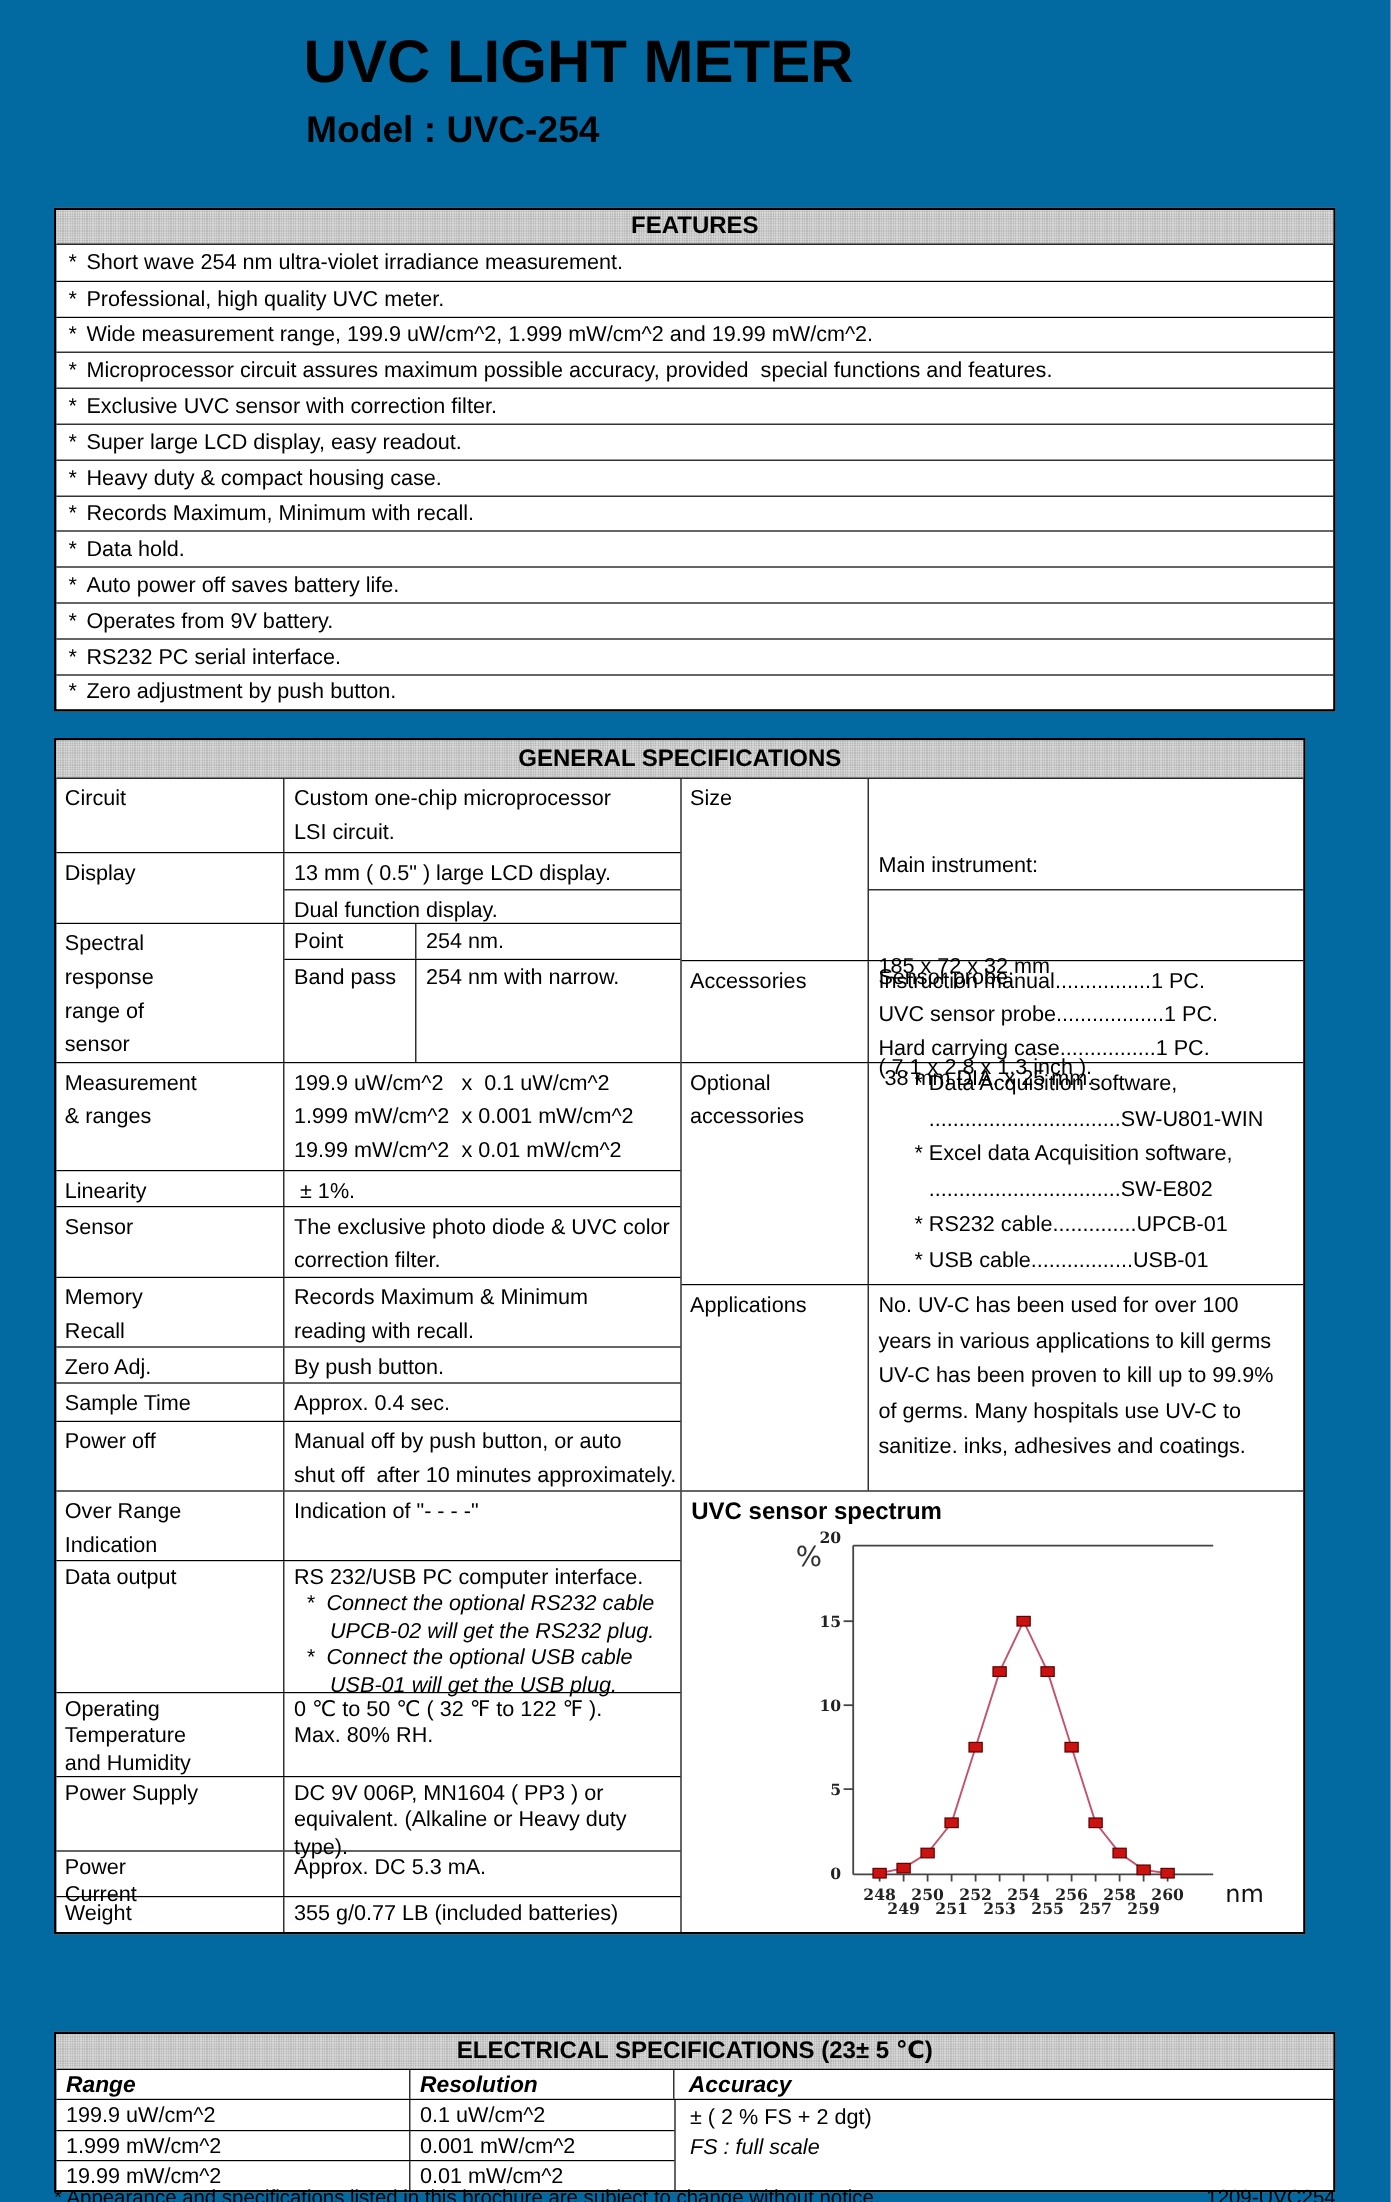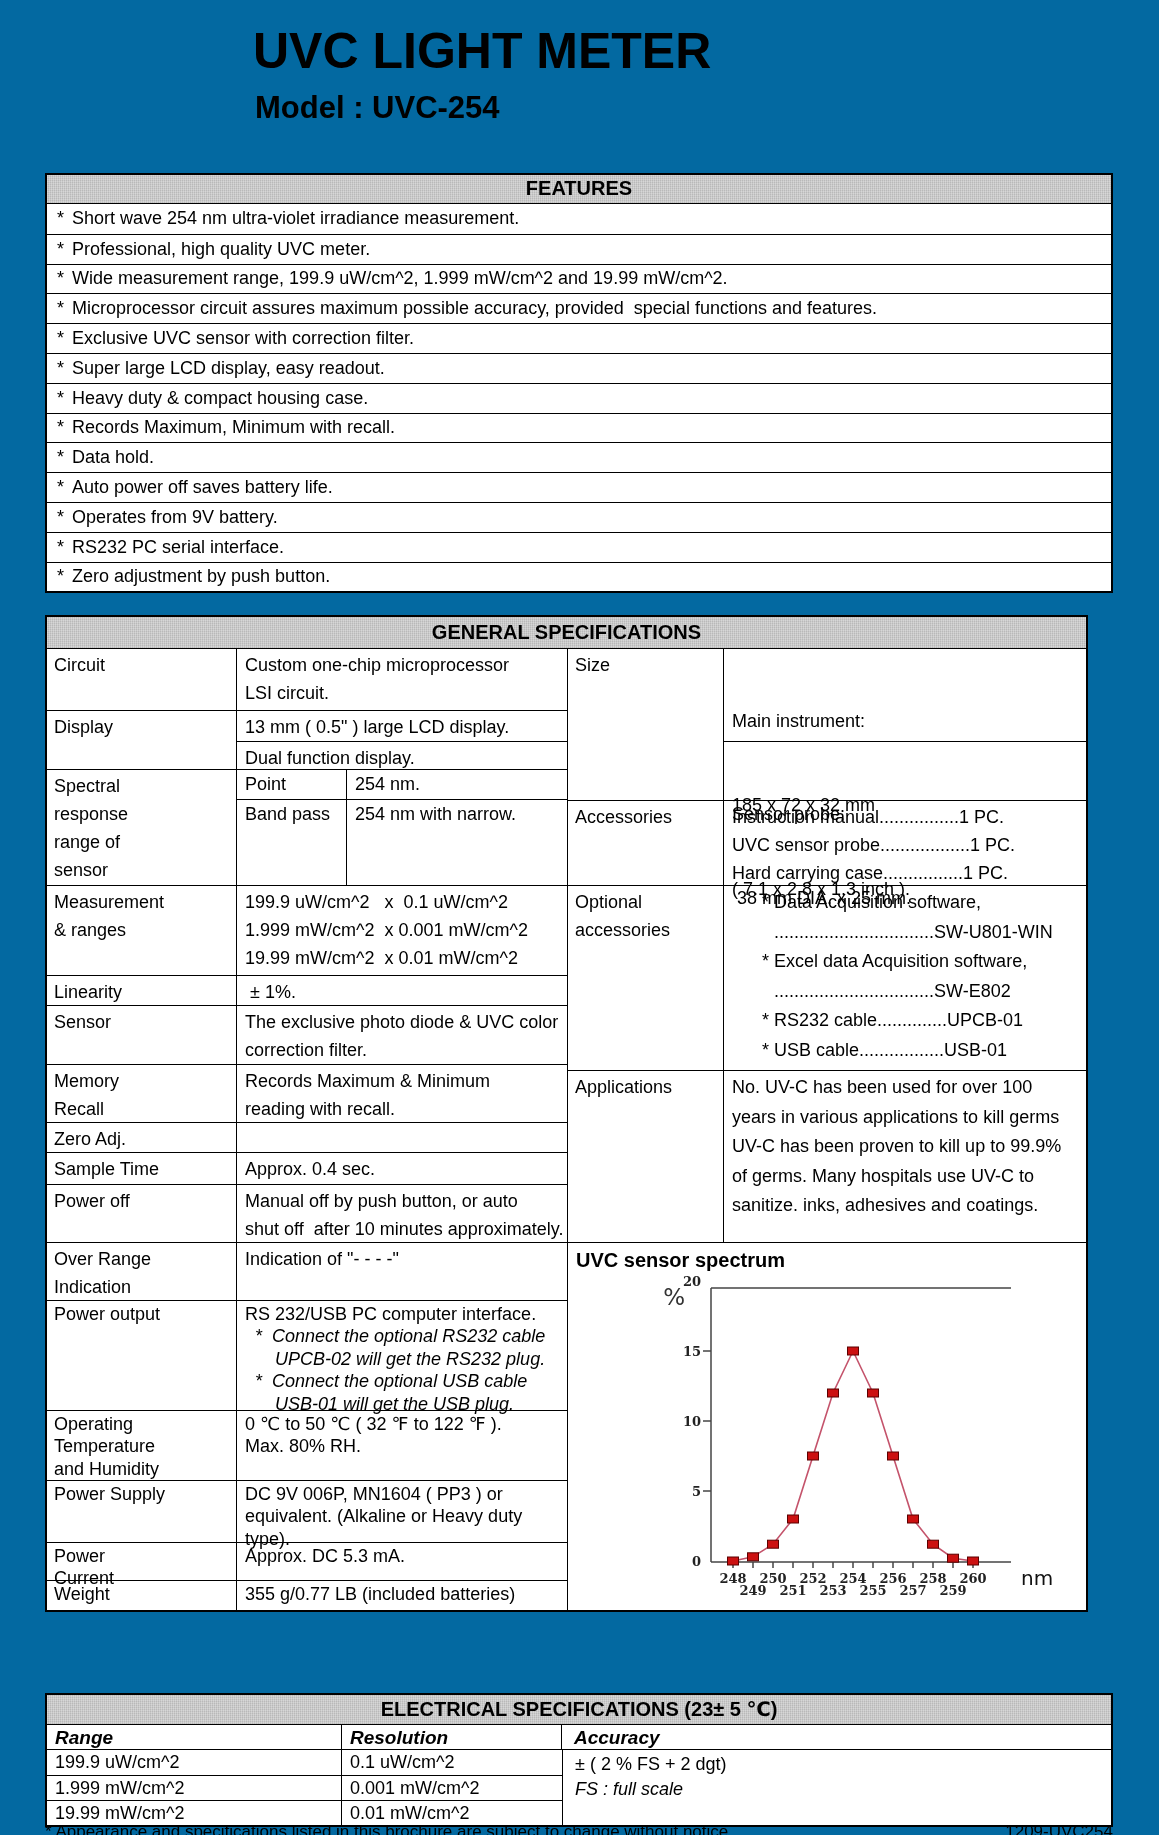--- a/index.html
+++ b/index.html
@@ -194,20 +194,23 @@
           <div class="vcell">
             <div>Records Maximum &amp; Minimum</div>
             <div>reading with recall.</div>
           </div>
         </div>
 
         <div class="grow" style="height:30px">
           <div class="lcell">
               <div>Zero Adj.</div>
             </div>
+          <div class="vcell">
+              <div>By push button.</div>
+            </div>
         </div>
 
         <div class="grow" style="height:32px">
           <div class="lcell">
               <div>Sample Time</div>
             </div>
           <div class="vcell">
               <div>Approx. 0.4 sec.</div>
             </div>
         </div>
@@ -227,21 +230,21 @@
             <div>Over Range</div>
             <div>Indication</div>
           </div>
           <div class="vcell">
               <div>Indication of "- - - -"</div>
             </div>
         </div>
 
         <div class="grow tight" style="height:110px">
           <div class="lcell">
-              <div>Power output</div>
+              <div>Data output</div>
             </div>
           <div class="vcell">
             <div>RS 232/USB PC computer interface.</div>
             <div class="note-first">*  Connect the optional RS232 cable</div>
             <div class="note-cont">UPCB-02 will get the RS232 plug.</div>
             <div class="note-first">*  Connect the optional USB cable</div>
             <div class="note-cont">USB-01 will get the USB plug.</div>
           </div>
         </div>
 

